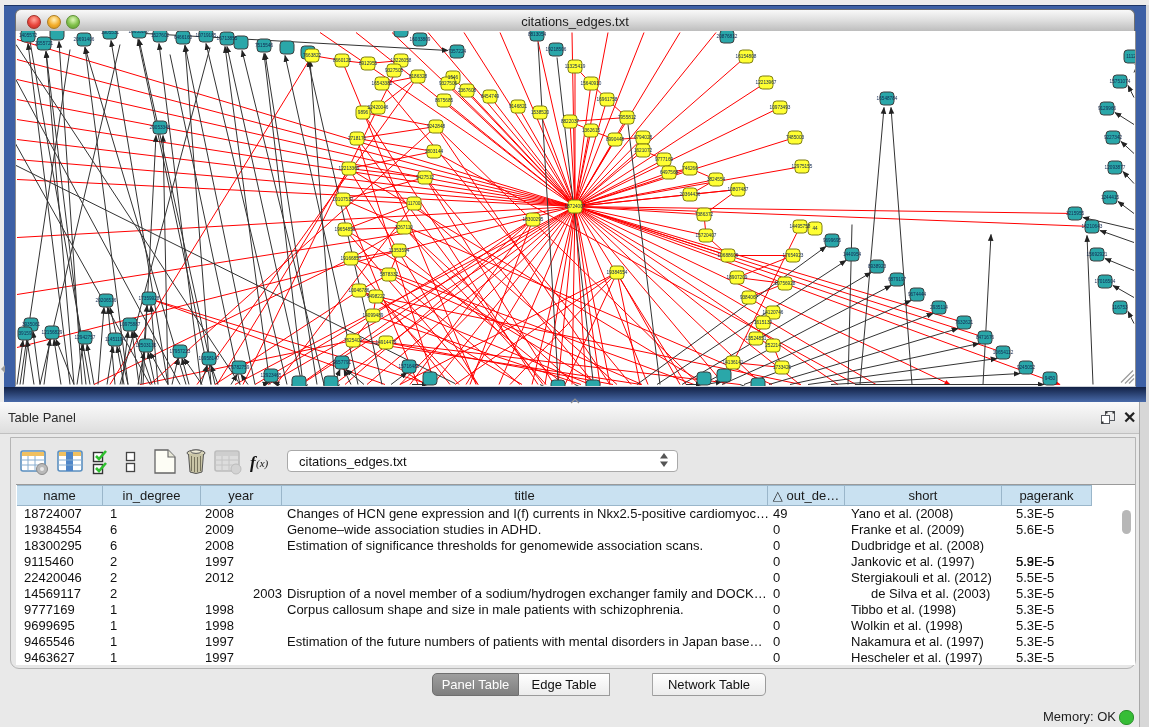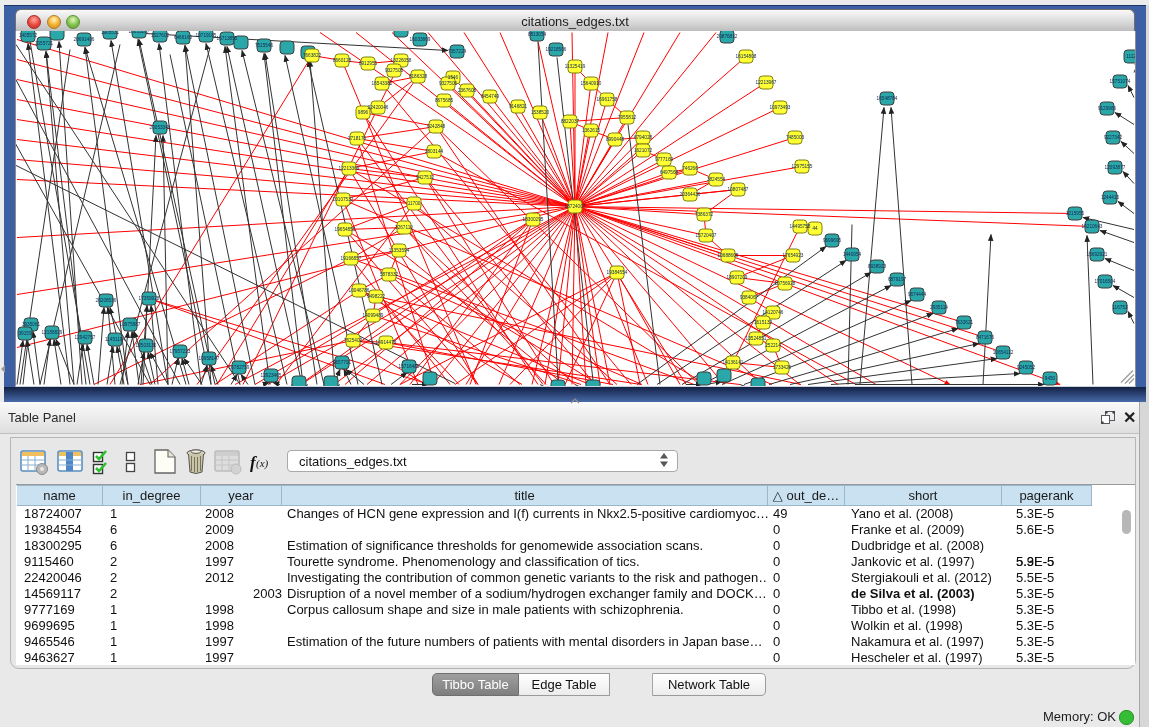--- a/index.html
+++ b/index.html
@@ -712,58 +712,57 @@
 <span style="left:205px;">2008</span>
 <span style="left:287px;width:481px;overflow:hidden;">Changes of HCN gene expression and I(f) currents in Nkx2.5-positive cardiomyoc…</span>
 <span style="left:773px;">49</span>
 <span style="left:851px;">Yano et al. (2008)</span>
 <span style="left:1016px;">5.3E-5</span>
 </div>
 <div class="trow" style="top:522px">
 <span style="left:24px;">19384554</span>
 <span style="left:110px;">6</span>
 <span style="left:205px;">2009</span>
+<span style="left:287px;width:481px;overflow:hidden;">Genome–wide association studies in ADHD.</span>
 <span style="left:773px;">0</span>
 <span style="left:851px;">Franke et al. (2009)</span>
 <span style="left:1016px;">5.6E-5</span>
 </div>
 <div class="trow" style="top:538px">
 <span style="left:24px;">18300295</span>
 <span style="left:110px;">6</span>
 <span style="left:205px;">2008</span>
 <span style="left:287px;width:481px;overflow:hidden;">Estimation of significance thresholds for genomewide association scans.</span>
 <span style="left:773px;">0</span>
 <span style="left:851px;">Dudbridge et al. (2008)</span>
 <span style="left:1016px;margin-top:16px;">5.9E-5</span>
 </div>
 <div class="trow" style="top:554px">
 <span style="left:24px;">9115460</span>
 <span style="left:110px;">2</span>
 <span style="left:205px;">1997</span>
-<span style="left:287px;width:481px;overflow:hidden;">Tourette syndrome. Phenomenology and classification of tics.</span>
 <span style="left:773px;">0</span>
 <span style="left:851px;">Jankovic et al. (1997)</span>
 <span style="left:1016px;">5.3E-5</span>
 </div>
 <div class="trow" style="top:570px">
 <span style="left:24px;">22420046</span>
 <span style="left:110px;">2</span>
 <span style="left:205px;">2012</span>
-<span style="left:287px;width:481px;overflow:hidden;">Investigating the contribution of common genetic variants to the risk and pathogen…</span>
 <span style="left:773px;">0</span>
 <span style="left:851px;">Stergiakouli et al. (2012)</span>
 <span style="left:1016px;">5.5E-5</span>
 </div>
 <div class="trow" style="top:586px">
 <span style="left:24px;">14569117</span>
 <span style="left:110px;">2</span>
 <span style="left:205px;margin-left:48px;">2003</span>
 <span style="left:287px;width:481px;overflow:hidden;">Disruption of a novel member of a sodium/hydrogen exchanger family and DOCK…</span>
 <span style="left:773px;">0</span>
-<span style="left:851px;font-weight:bold;">de Silva et al. (2003)</span>
+<span style="left:871px;">de Silva et al. (2003)</span>
 <span style="left:1016px;">5.3E-5</span>
 </div>
 <div class="trow" style="top:602px">
 <span style="left:24px;">9777169</span>
 <span style="left:110px;">1</span>
 <span style="left:205px;">1998</span>
 <span style="left:287px;width:481px;overflow:hidden;">Corpus callosum shape and size in male patients with schizophrenia.</span>
 <span style="left:773px;">0</span>
 <span style="left:851px;">Tibbo et al. (1998)</span>
 <span style="left:1016px;">5.3E-5</span>
@@ -787,18 +786,18 @@
 </div>
 <div class="trow" style="top:650px">
 <span style="left:24px;">9463627</span>
 <span style="left:110px;">1</span>
 <span style="left:205px;">1997</span>
 <span style="left:773px;">0</span>
 <span style="left:851px;">Hescheler et al. (1997)</span>
 <span style="left:1016px;">5.3E-5</span>
 </div>
  <div id="vscroll" class="abs"></div>
- <div id="tab1" class="abs tab">Tibbo Table</div>
+ <div id="tab1" class="abs tab">Panel Table</div>
  <div id="tab2" class="abs tab">Edge Table</div>
  <div id="tab3" class="abs tab">Network Table</div>
  <div id="mem" class="abs">Memory: OK</div>
  <div id="memdot" class="abs"></div>
  <div id="rstripbot" class="abs"></div>
 
 </body></html>

